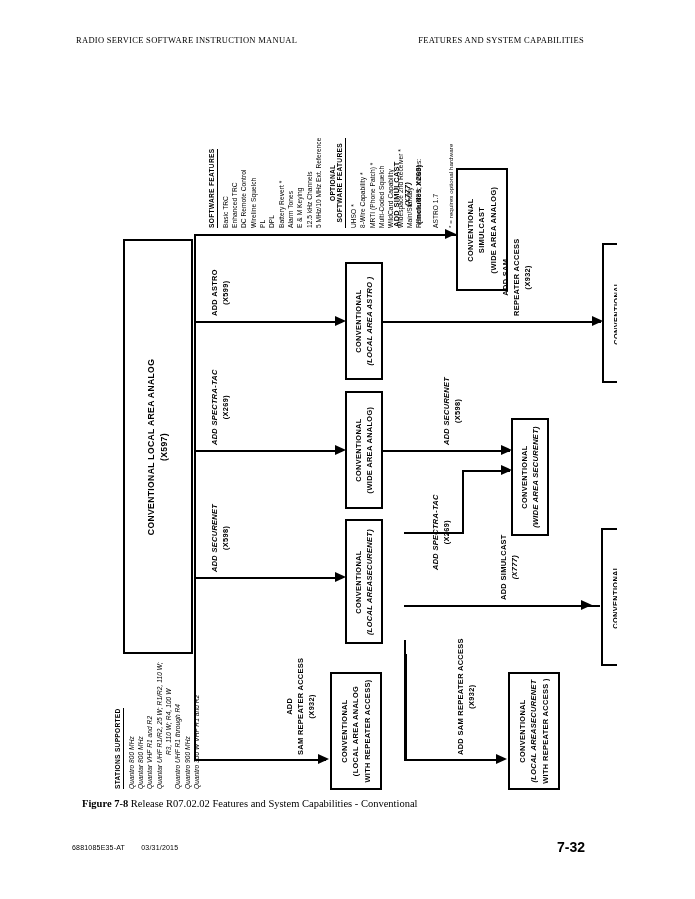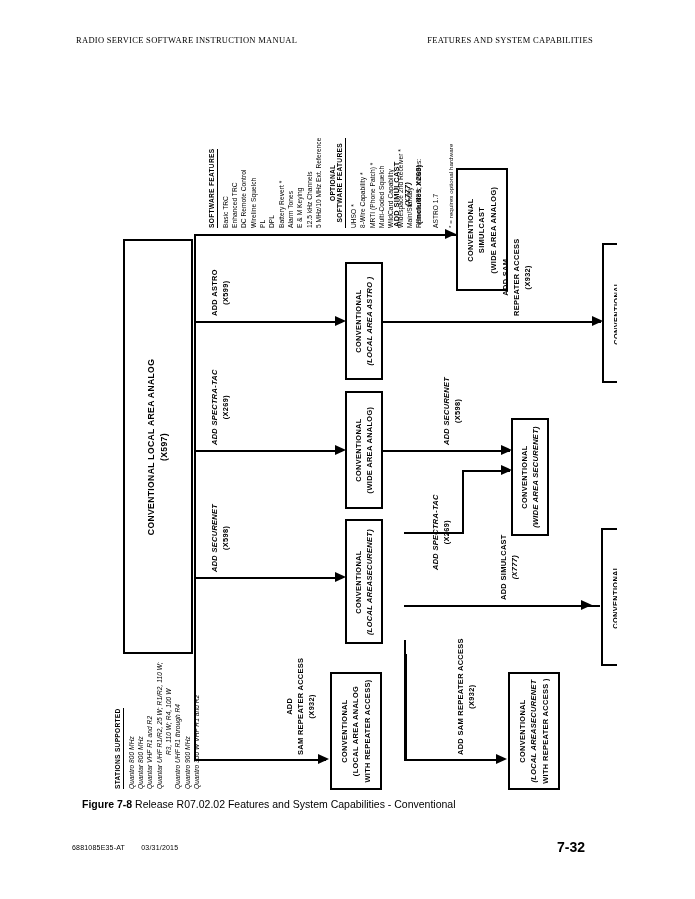--- a/index.html
+++ b/index.html
@@ -25,21 +25,21 @@
     position: absolute;
     top: 35px;
     font-family: "Liberation Serif", serif;
     font-size: 8.5px;
     letter-spacing: 0.3px;
     white-space: nowrap;
     font-variant: small-caps;
     text-transform: uppercase;
   }
   .runhead.left  { left: 76px; }
-  .runhead.right { right: 24px; }
+  .runhead.right { right: 33px; }
 
   
   .footer-left {
     position: absolute;
     left: 72px;
     bottom: 48px;
     font-family: "Liberation Sans", sans-serif;
     font-size: 7px;
     letter-spacing: 0.2px;
     white-space: nowrap;
@@ -52,21 +52,21 @@
     font-family: "Liberation Sans", sans-serif;
     font-size: 14px;
     font-weight: bold;
   }
 
   
   .caption {
     position: absolute;
     left: 82px;
     top: 798px;
-    font-family: Liberation Sans, sans-serif;
+    font-family: Liberation Serif, serif;
     font-size: 10.5px;
     white-space: nowrap;
   }
   .caption .cap-num { font-weight: bold; }
   .caption .cap-txt { font-weight: normal; }
 
   
   #diagram {
     position: absolute;
     left: 0;

